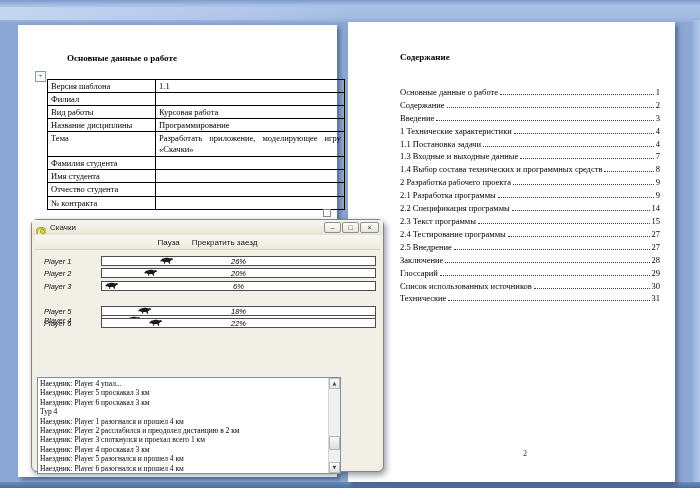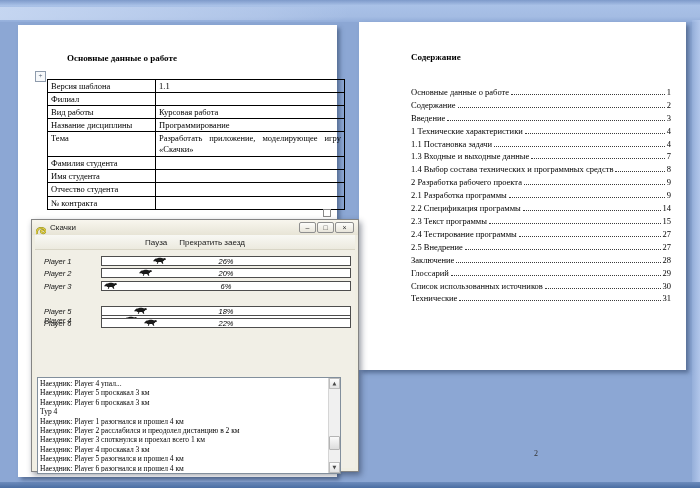--- a/index.html
+++ b/index.html
@@ -11,21 +11,21 @@
   .bg-swoosh{position:absolute;top:7px;left:0;width:350px;height:13px;
           background:linear-gradient(90deg,rgba(200,216,242,.9),rgba(185,204,236,.55) 75%,rgba(185,204,236,0));
           border-radius:0 0 70px 0;}
   .bg-bottom{position:absolute;left:0;right:0;bottom:0;height:6px;
           background:linear-gradient(#6d8cbd,#4a6da2);}
   .bg-right{position:absolute;top:20px;bottom:6px;right:0;width:8px;
           background:linear-gradient(90deg,rgba(178,199,235,.25),#b2c7eb);}
   
   .page{position:absolute;background:#fff;box-shadow:3px 3px 4px rgba(38,58,92,.5);z-index:1;}
   .page-left{left:18px;top:25px;width:319px;height:452px;}
-  .page-right{left:359px;top:22px;width:327px;height:348px;}
+  .page-right{left:348px;top:22px;width:327px;height:460px;}
   .doc{color:#000;font-family:"Liberation Serif","DejaVu Serif",serif;}
   .doc-title{position:absolute;left:49px;top:28px;font-size:9px;font-weight:bold;}
   .toc-title{position:absolute;left:52px;top:30px;font-size:9px;font-weight:bold;}
   .table-anchor{position:absolute;left:17px;top:46px;width:9px;height:9px;border:1px solid #8e9bac;
                 background:#f6f8fa;font-size:7px;line-height:8px;text-align:center;color:#44546a;}
   .doc-table{position:absolute;left:29px;top:54px;width:283px;border-collapse:collapse;table-layout:fixed;padding-left:48px;}
   .doc-table td{border:1px solid #000;font-size:8.5px;line-height:11px;padding:1px 3px 0 3px;
                 vertical-align:top;overflow:hidden;}
   .doc-table .c1{width:101px;}
   .doc-table .c2{width:182px;text-align:justify;-moz-text-align-last:left;text-align-last:left;}
@@ -34,22 +34,22 @@
   .doc-table tr.h25{height:25px;}
   .doc-table tr.h14{height:14px;}
   .resize-handle{position:absolute;left:305px;top:184px;width:6px;height:6px;border:1px solid #8a8a8a;background:#fff;}
   
   .toc{position:absolute;left:52px;top:62px;width:260px;}
   .toc-row{display:flex;align-items:flex-end;height:12.92px;font-size:8.5px;white-space:nowrap;}
   .toc-row .leader{flex:1;border-bottom:1px dotted #3c3c3c;margin:0 2px 2px 2px;min-width:6px;}
   .toc-row .num{text-align:right;}
   .pagenum{position:absolute;left:175px;top:427px;font-size:8px;color:#333;}
   
-  .race-window{position:absolute;left:31px;top:219px;width:328px;height:253px;z-index:3;
-               background:#f0eee2;border:1px solid #848484;border-radius:0;
+  .race-window{position:absolute;left:31px;top:219px;width:353px;height:253px;z-index:3;
+               background:#f0eee2;border:1px solid #848484;border-radius:6px;
                box-shadow:2px 3px 6px rgba(15,25,45,.45);box-sizing:border-box;}
   .titlebar{position:absolute;top:0;left:0;right:0;height:15px;border-radius:2px 2px 0 0;
             background:linear-gradient(#f8f6ee,#e7e4d6);display:flex;align-items:center;padding:0 4px;box-sizing:border-box;}
   .app-icon{width:10px;height:10px;margin-right:4px;flex:none;display:inline-block;}
   .win-title{font-size:8px;color:#1a1a1a;flex:1;line-height:10px;}
   .winbtns{display:flex;gap:1px;}
   .wbtn{width:17px;height:11px;border:1px solid #8f8f8f;border-radius:2px;box-sizing:border-box;
         background:linear-gradient(#fdfdfb,#e8e5da);font-size:7px;line-height:9px;text-align:center;color:#333;}
   .wbtn.close{width:19px;}
   .menubar{position:absolute;top:15px;left:3px;right:3px;height:14px;

